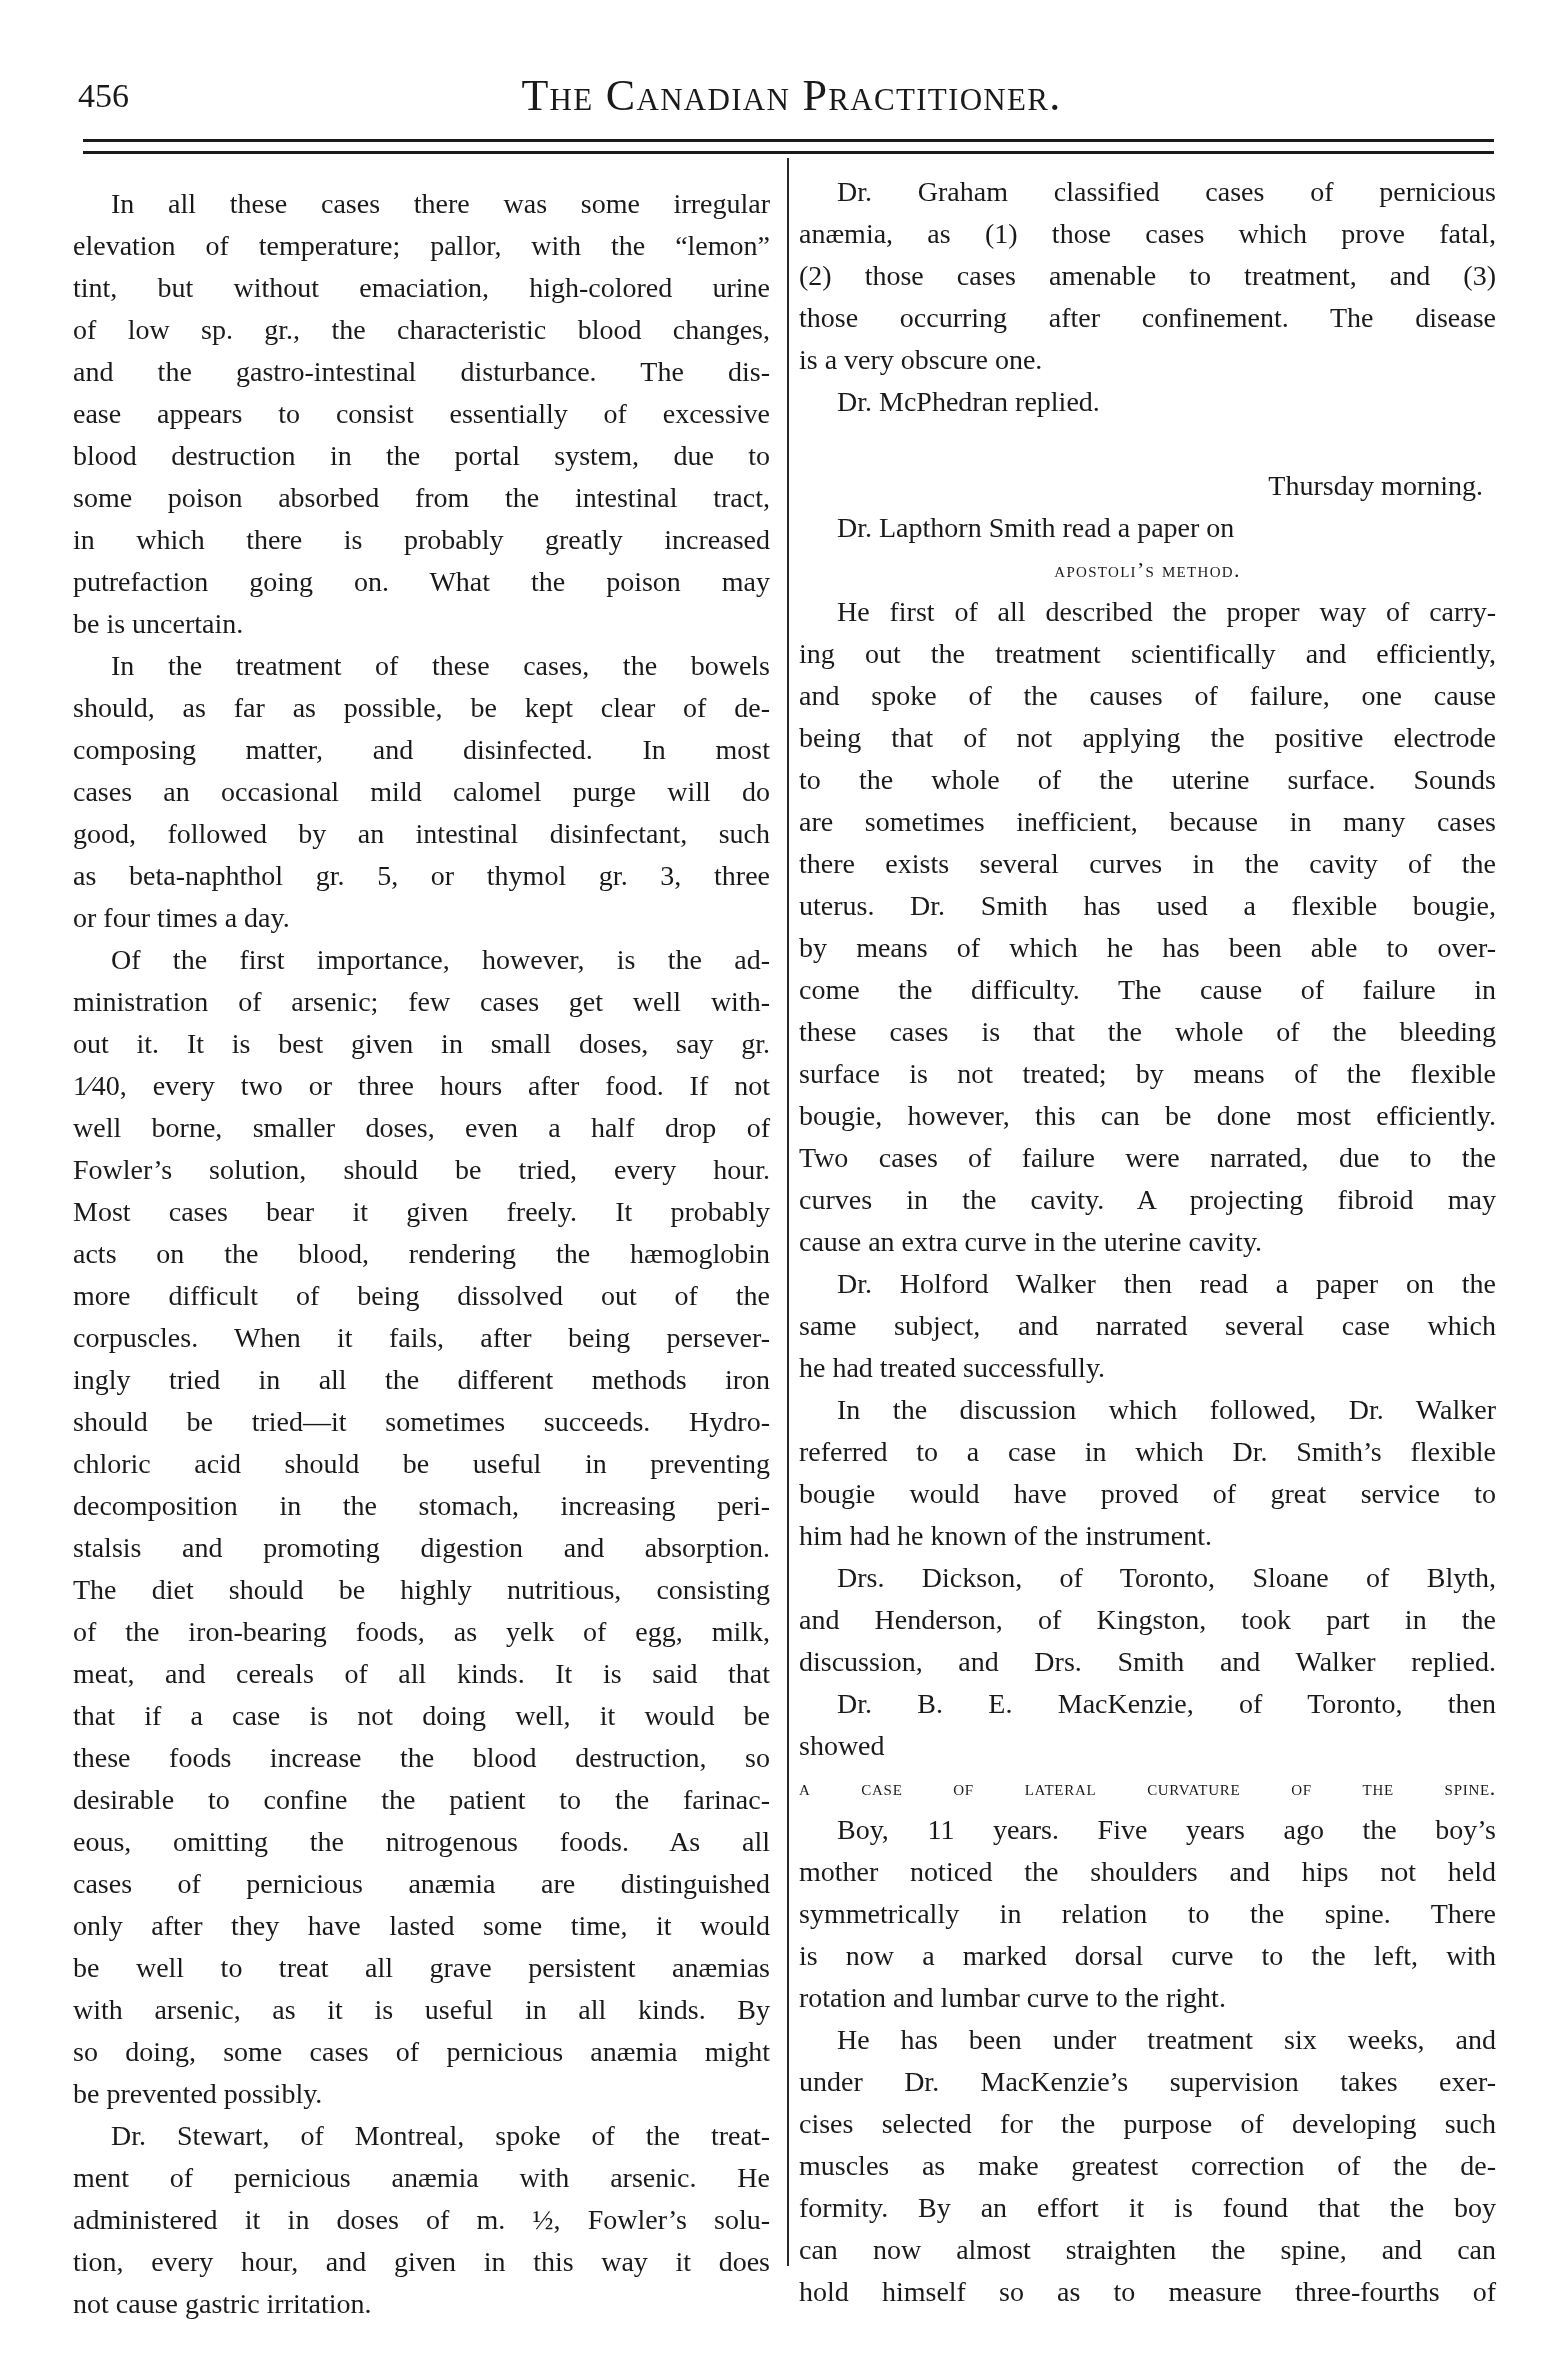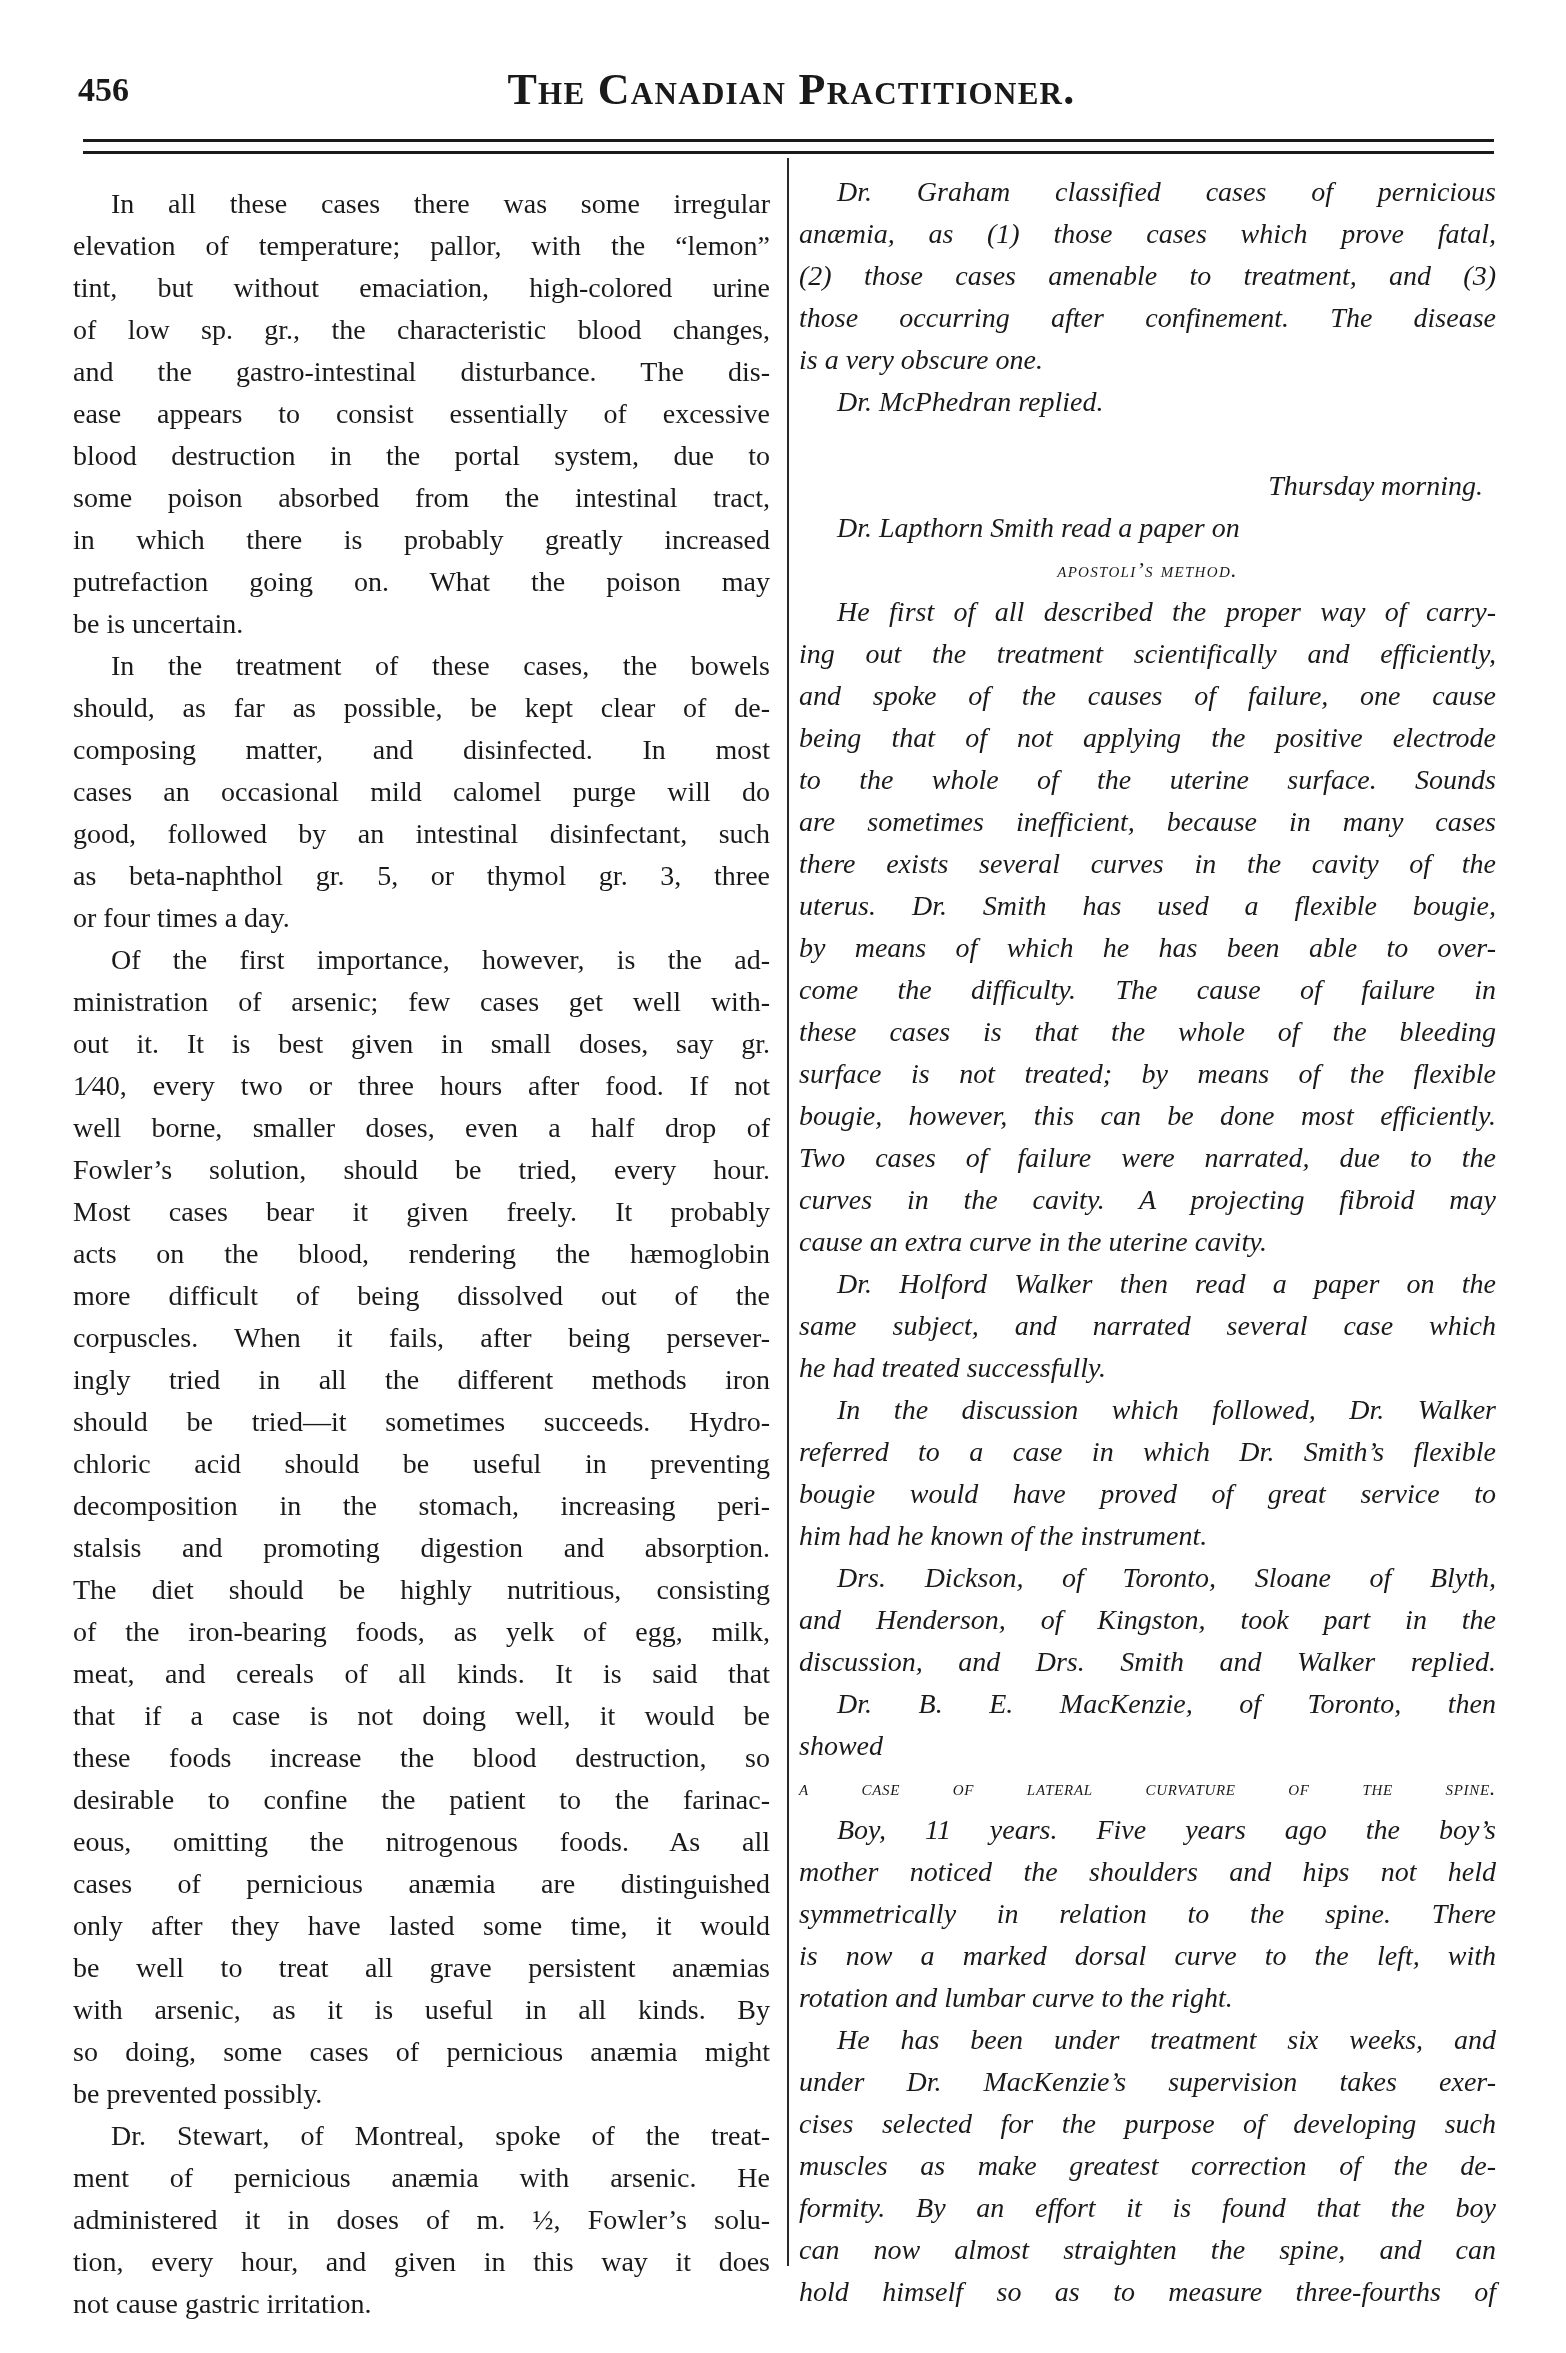--- a/index.html
+++ b/index.html
@@ -2,21 +2,21 @@
 <html style="font-size:10.4px"><head>
   <meta charset="utf-8">
   <style>
     html, body { margin: 0; padding: 0; background: #ffffff; }
     body {
       width: 1567px; height: 2354px; position: relative; overflow: hidden;
       font-family: "Liberation Serif", "DejaVu Serif", serif;
       color: #1a1a1a;
     }
     .header {
-      position: absolute; left: 78px; top: 64px; width: 1427px; height: 52px; font-weight: bold;
+      position: absolute; left: 78px; top: 70px; width: 1427px; height: 52px;
     }
     .page-number {
       position: absolute; left: 0; top: 0;
       font-size: 34px; line-height: 52px;
     }
     .running-title {
       position: absolute; left: 0; right: 0; top: 0; text-align: center;
       font-size: 44px; line-height: 52px; font-variant: small-caps; letter-spacing: 1.3px;
     }
     .rule {
@@ -26,21 +26,21 @@
     .rule.r2 { top: 151px; }
     .col-divider {
       position: absolute; left: 787px; top: 158px; width: 2px; height: 2108px;
       background: #2a2a2a;
     }
     .column {
       position: absolute; top: 171px; width: 697px;
       font-size: 28px; line-height: 42px;
     }
     .col-left { left: 73px; margin-top: 12px; }
-    .col-right { left: 799px; font-style: italic; }
+    .col-right { left: 799px; }
     .line {
       display: block; height: 42px; white-space: nowrap;
       text-align: justify; text-align-last: justify;
     }
     .line.last { text-align-last: left; }
     .line.indent { padding-left: 38px; }
     .line.center { text-align: right; text-align-last: center; }
     .line.right { text-align: center; text-align-last: right; padding-right: 13px; }
     .line.heading {
       font-variant: small-caps; text-transform: lowercase; font-size: 22px;

